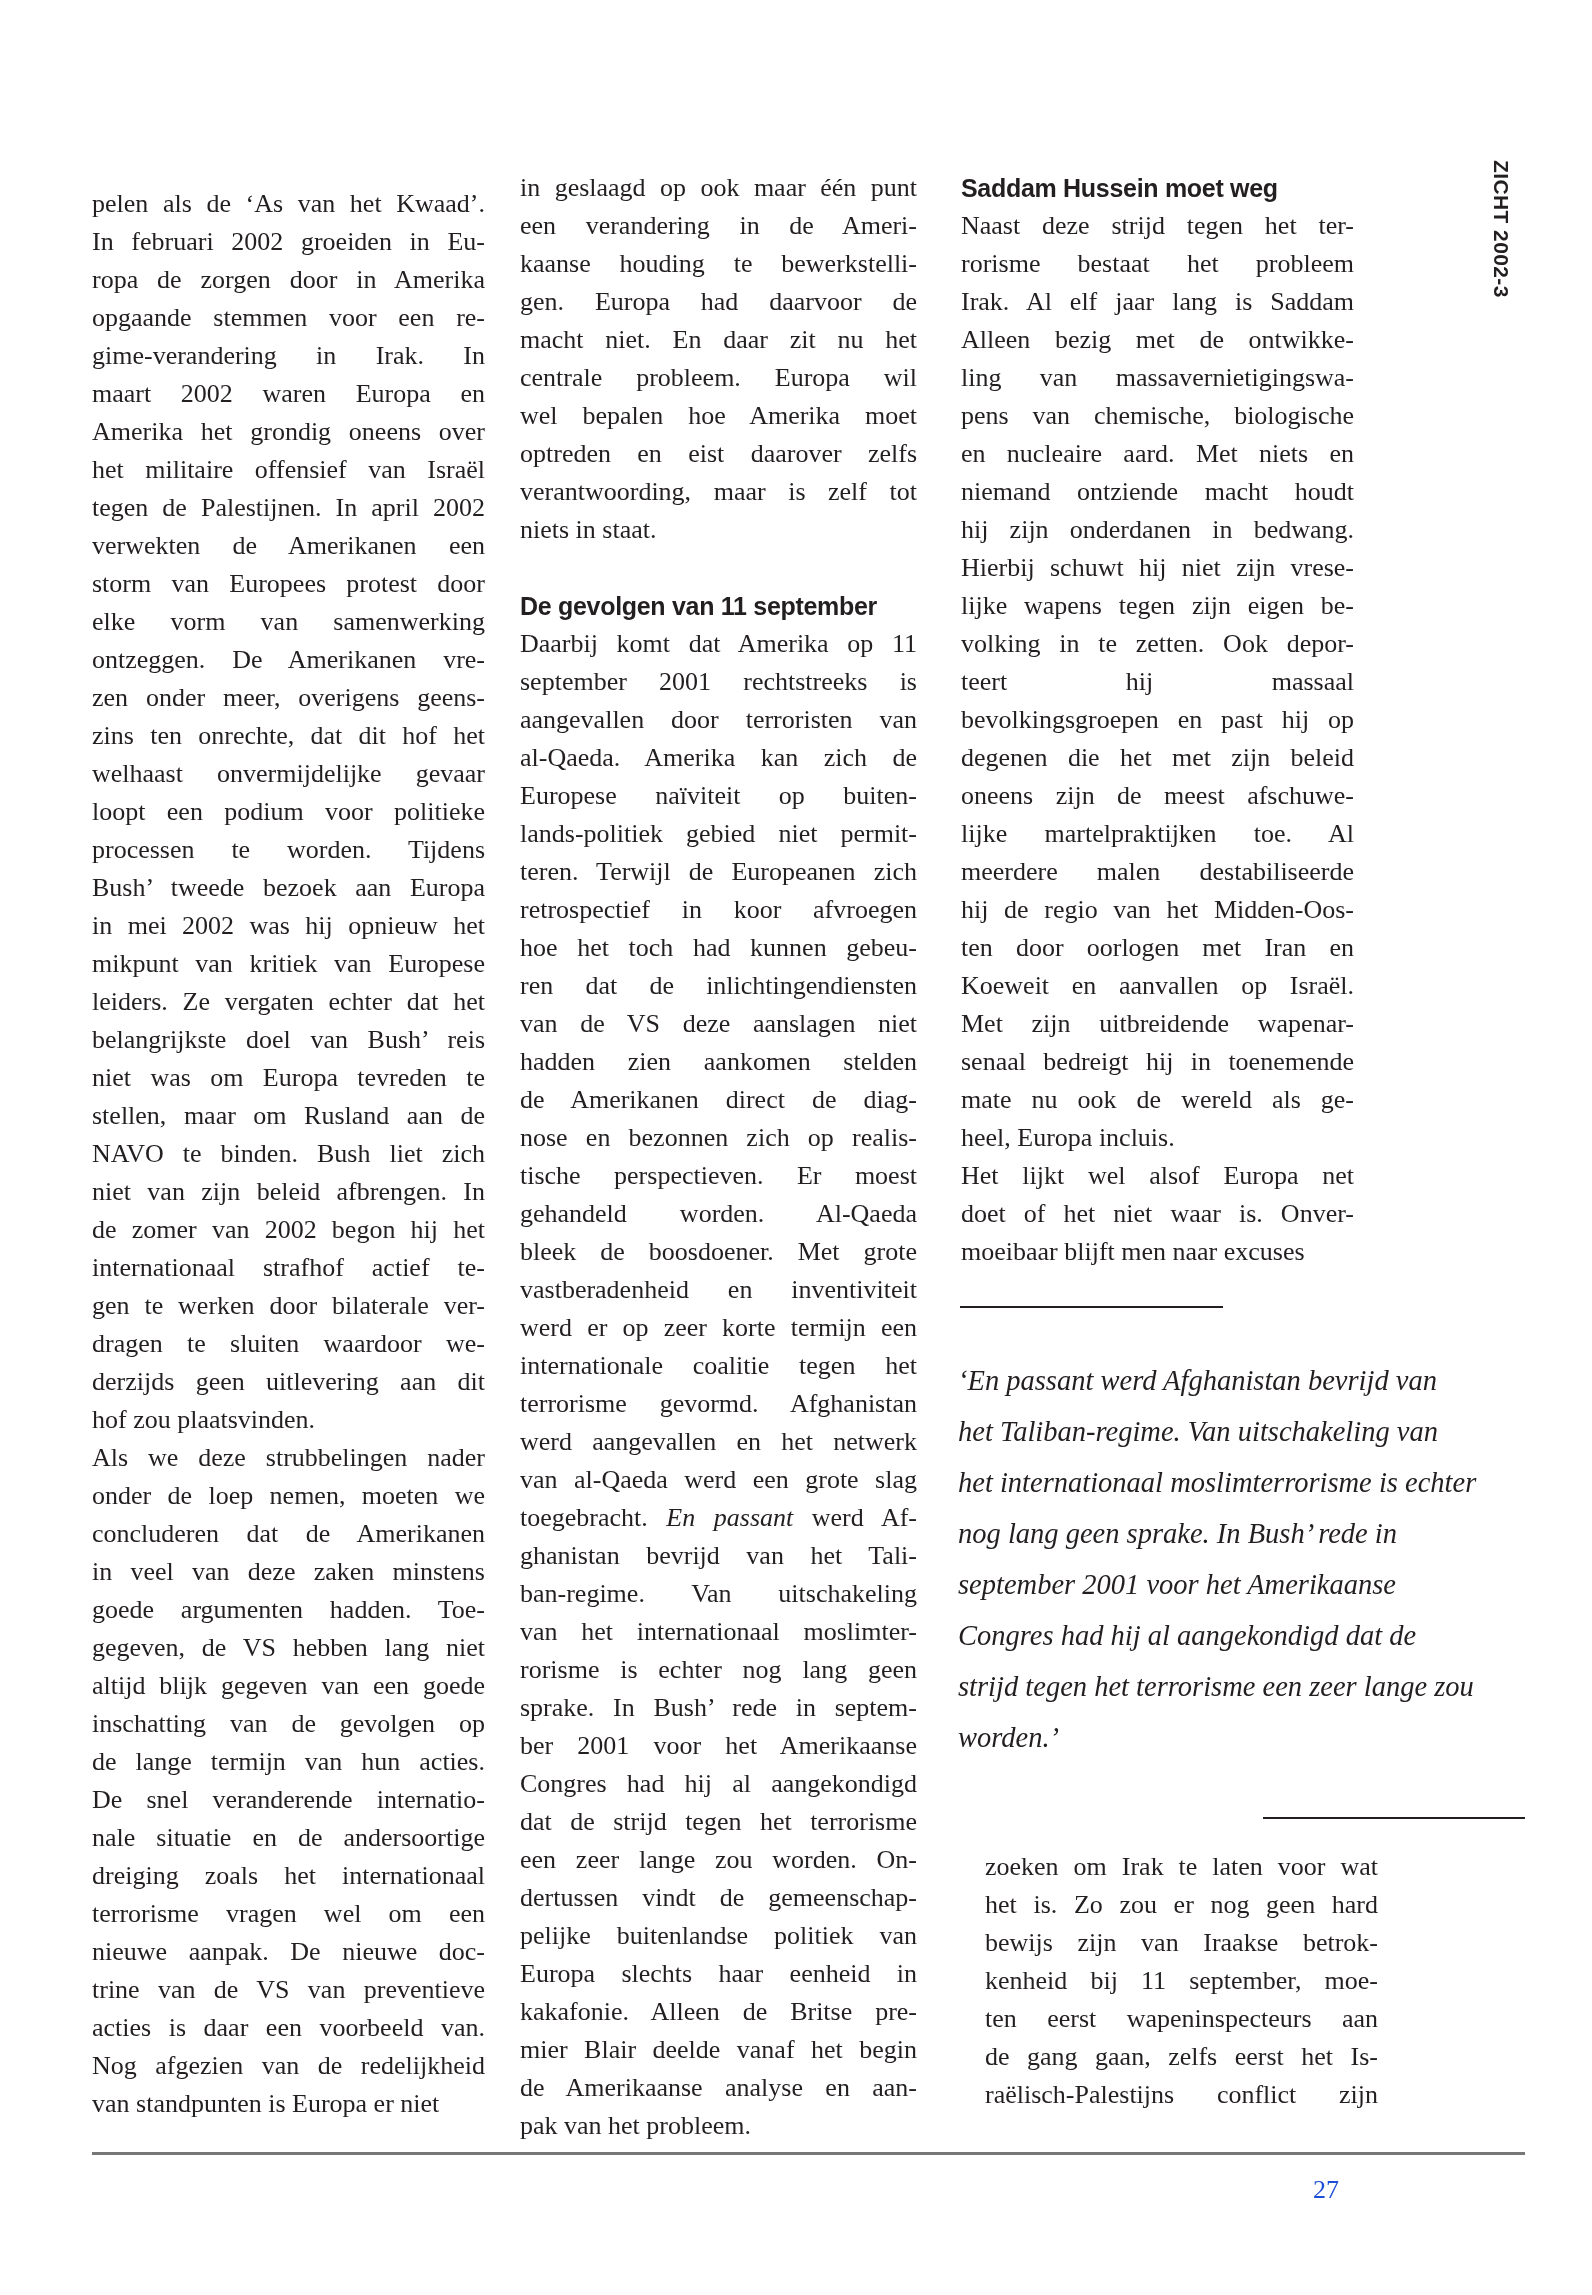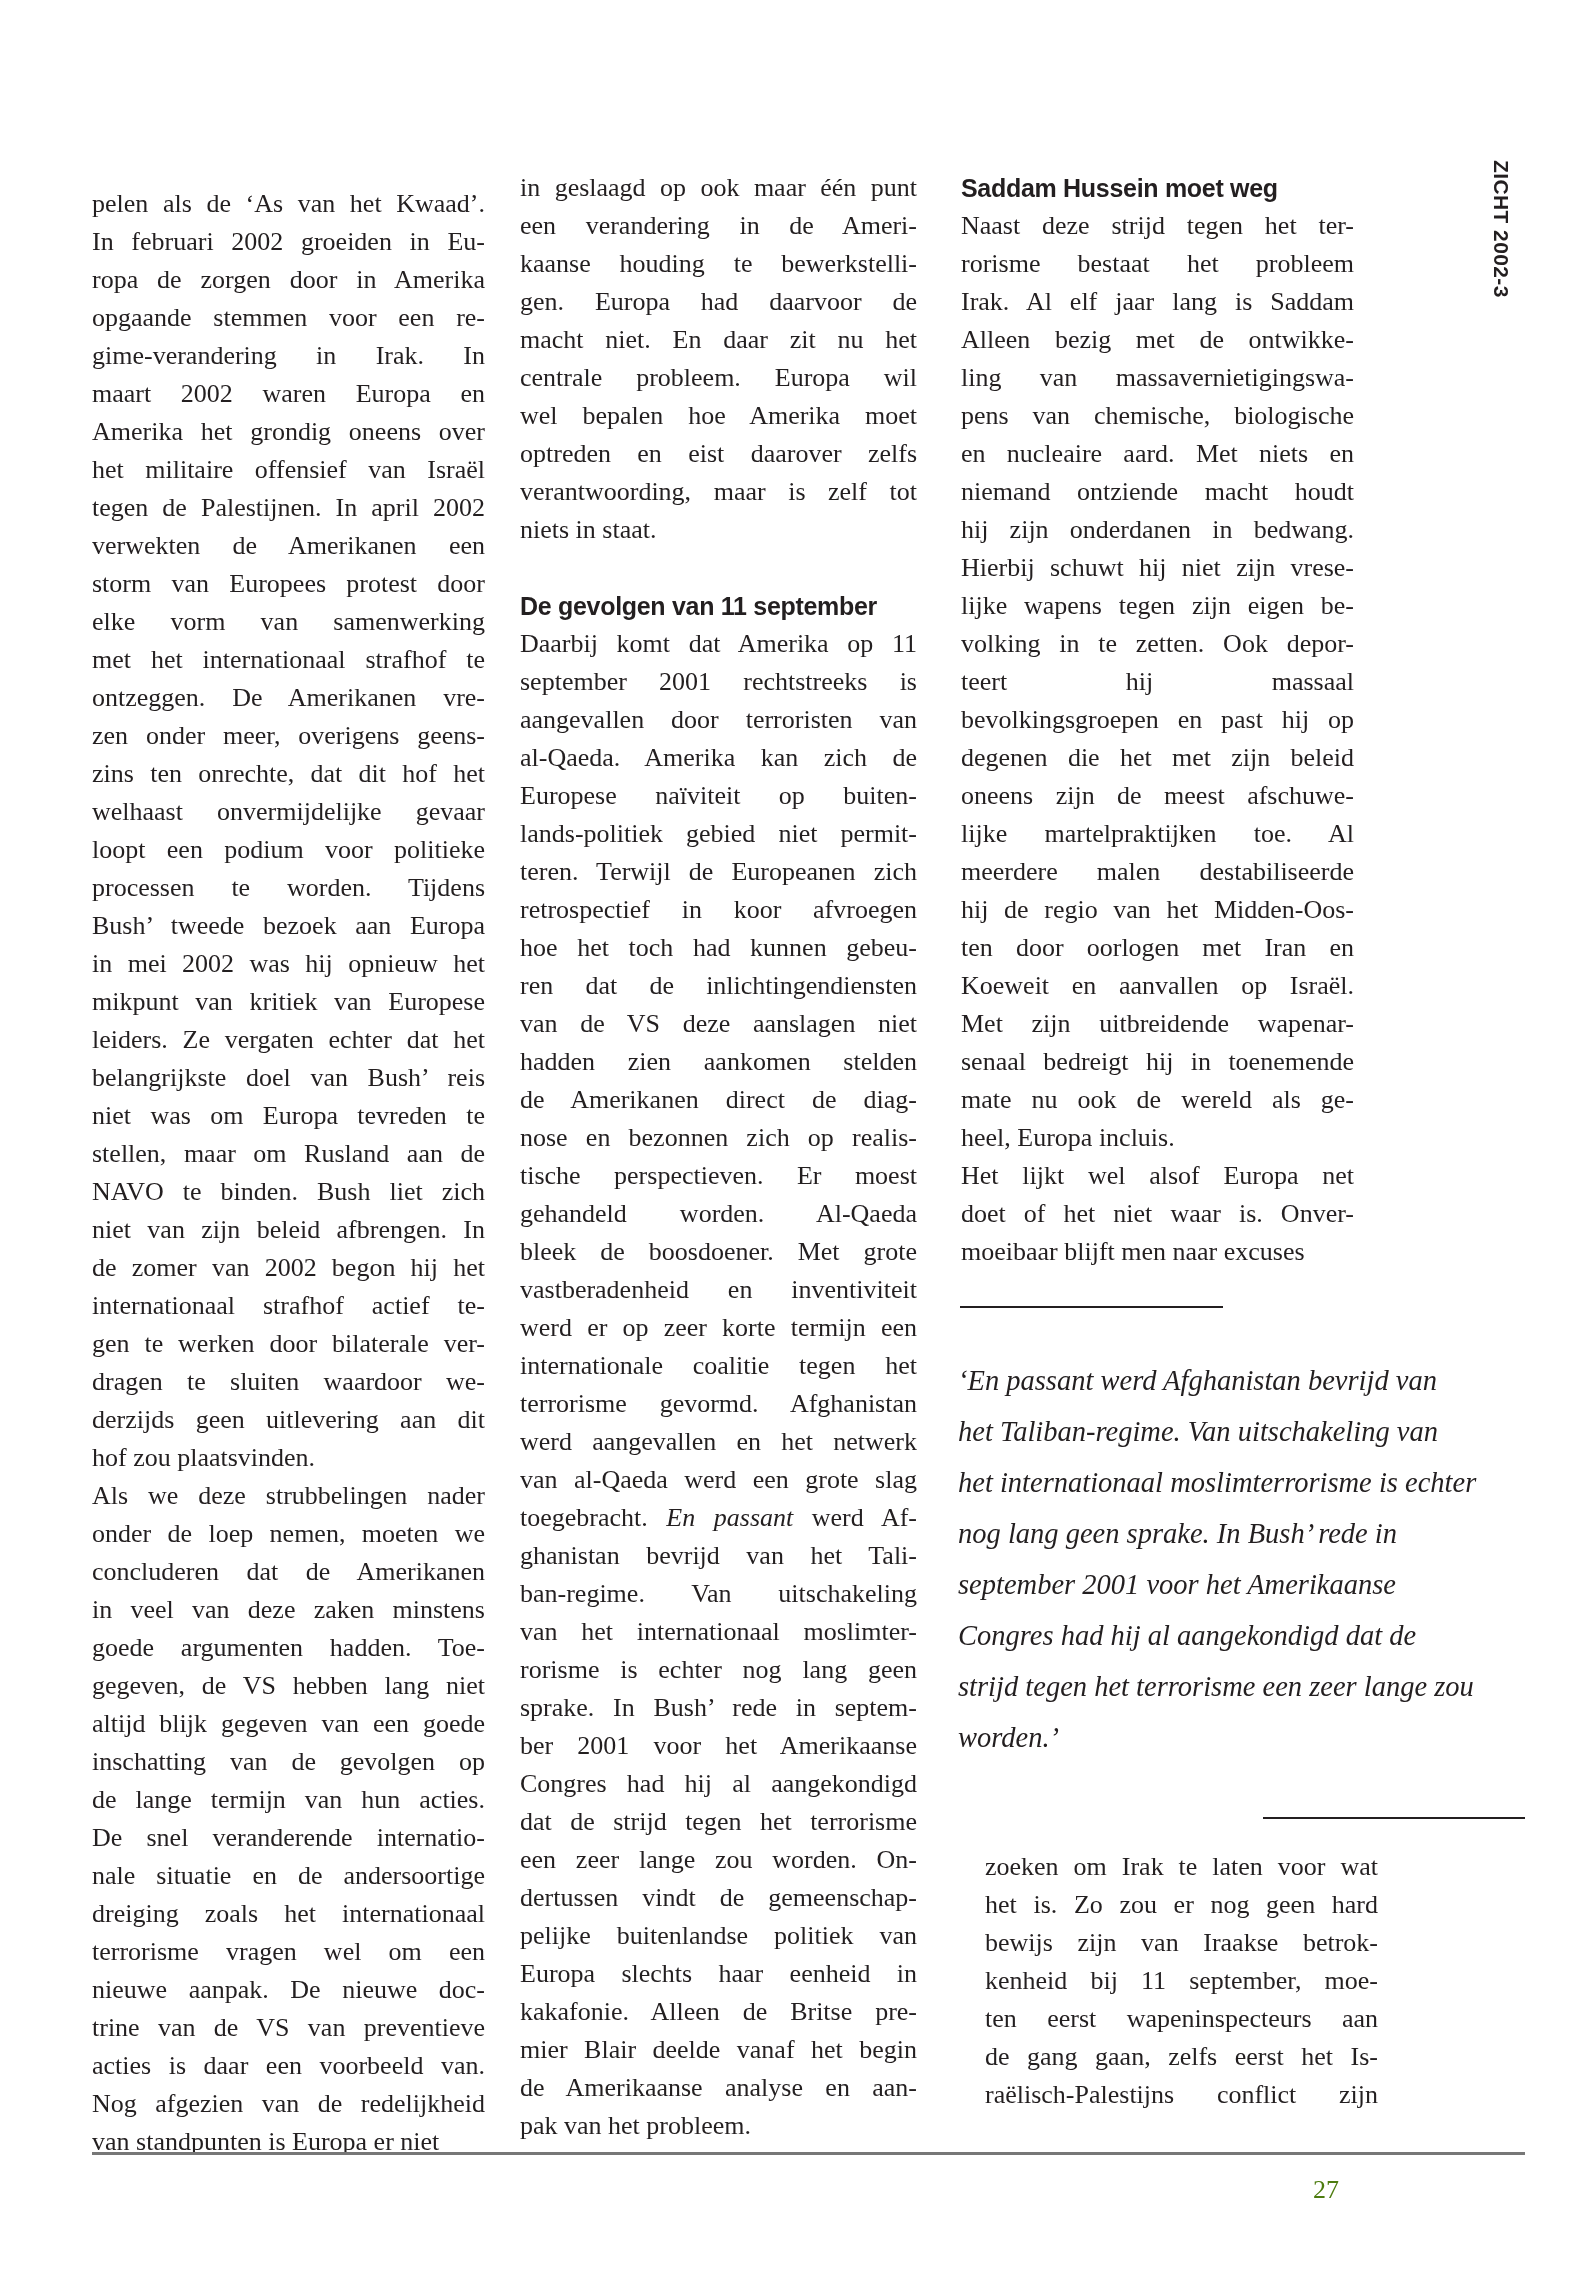--- a/index.html
+++ b/index.html
@@ -14,41 +14,40 @@
   #col2 { left: 520px; top: 169px; width: 397px; }
   #col3a { left: 961px; top: 169px; width: 393px; }
   #col3b { left: 961px; top: 1848px; width: 393px; margin-left: 24px; }
   .rule { position: absolute; background: #231f20; }
   #quote-rule-top { left: 960px; top: 1306px; width: 263px; height: 1.7px; }
   #quote-rule-bottom { left: 1263px; top: 1817px; width: 262px; height: 1.7px; }
   #footer-rule { left: 92px; top: 2152px; width: 1433px; height: 2.6px; background: #777777; }
   #pullquote { position: absolute; left: 958px; top: 1355px; width: 568px; font-family: "Liberation Serif", "DejaVu Serif", serif; font-style: italic; font-size: 28.5px; line-height: 51px; text-align: left; color: #231f20; }
   #pullquote .ql { display: block; white-space: nowrap; height: 51px; }
   #running-head { position: absolute; left: 1489px; top: 160px; writing-mode: vertical-rl; font-family: "Liberation Sans", "DejaVu Sans", sans-serif; font-weight: bold; font-size: 21px; letter-spacing: 0.4px; color: #231f20; }
-  #page-number { position: absolute; left: 1313px; top: 2175px; font-family: "Liberation Serif", "DejaVu Serif", serif; font-size: 26px; color: #4d7c0f; }
+  #page-number { position: absolute; left: 1313px; top: 2175px; font-family: "Liberation Serif", "DejaVu Serif", serif; font-size: 26px; color: #1d4ed8; }
 </style>
 </head>
 <body>
 
 <div id="running-head">ZICHT 2002-3</div>
 
 <div id="col1" class="col">
     <span class="line">pelen als de ‘As van het Kwaad’.</span>
     <span class="line">In februari 2002 groeiden in Eu-</span>
     <span class="line">ropa de zorgen door in Amerika</span>
     <span class="line">opgaande stemmen voor een re-</span>
     <span class="line">gime-verandering in Irak. In</span>
     <span class="line">maart 2002 waren Europa en</span>
     <span class="line">Amerika het grondig oneens over</span>
     <span class="line">het militaire offensief van Israël</span>
     <span class="line">tegen de Palestijnen. In april 2002</span>
     <span class="line">verwekten de Amerikanen een</span>
     <span class="line">storm van Europees protest door</span>
     <span class="line">elke vorm van samenwerking</span>
-    <span class="line">met het internationaal strafhof te</span>
     <span class="line">ontzeggen. De Amerikanen vre-</span>
     <span class="line">zen onder meer, overigens geens-</span>
     <span class="line">zins ten onrechte, dat dit hof het</span>
     <span class="line">welhaast onvermijdelijke gevaar</span>
     <span class="line">loopt een podium voor politieke</span>
     <span class="line">processen te worden. Tijdens</span>
     <span class="line">Bush’ tweede bezoek aan Europa</span>
     <span class="line">in mei 2002 was hij opnieuw het</span>
     <span class="line">mikpunt van kritiek van Europese</span>
     <span class="line">leiders. Ze vergaten echter dat het</span>

